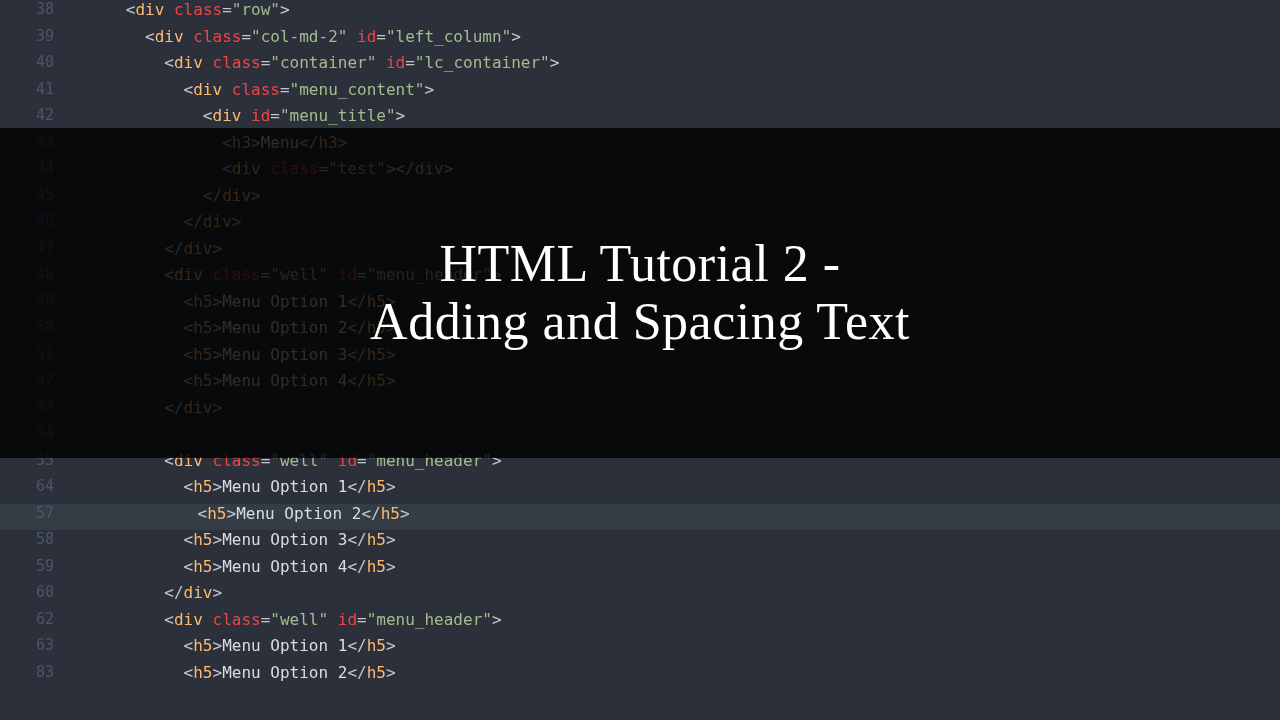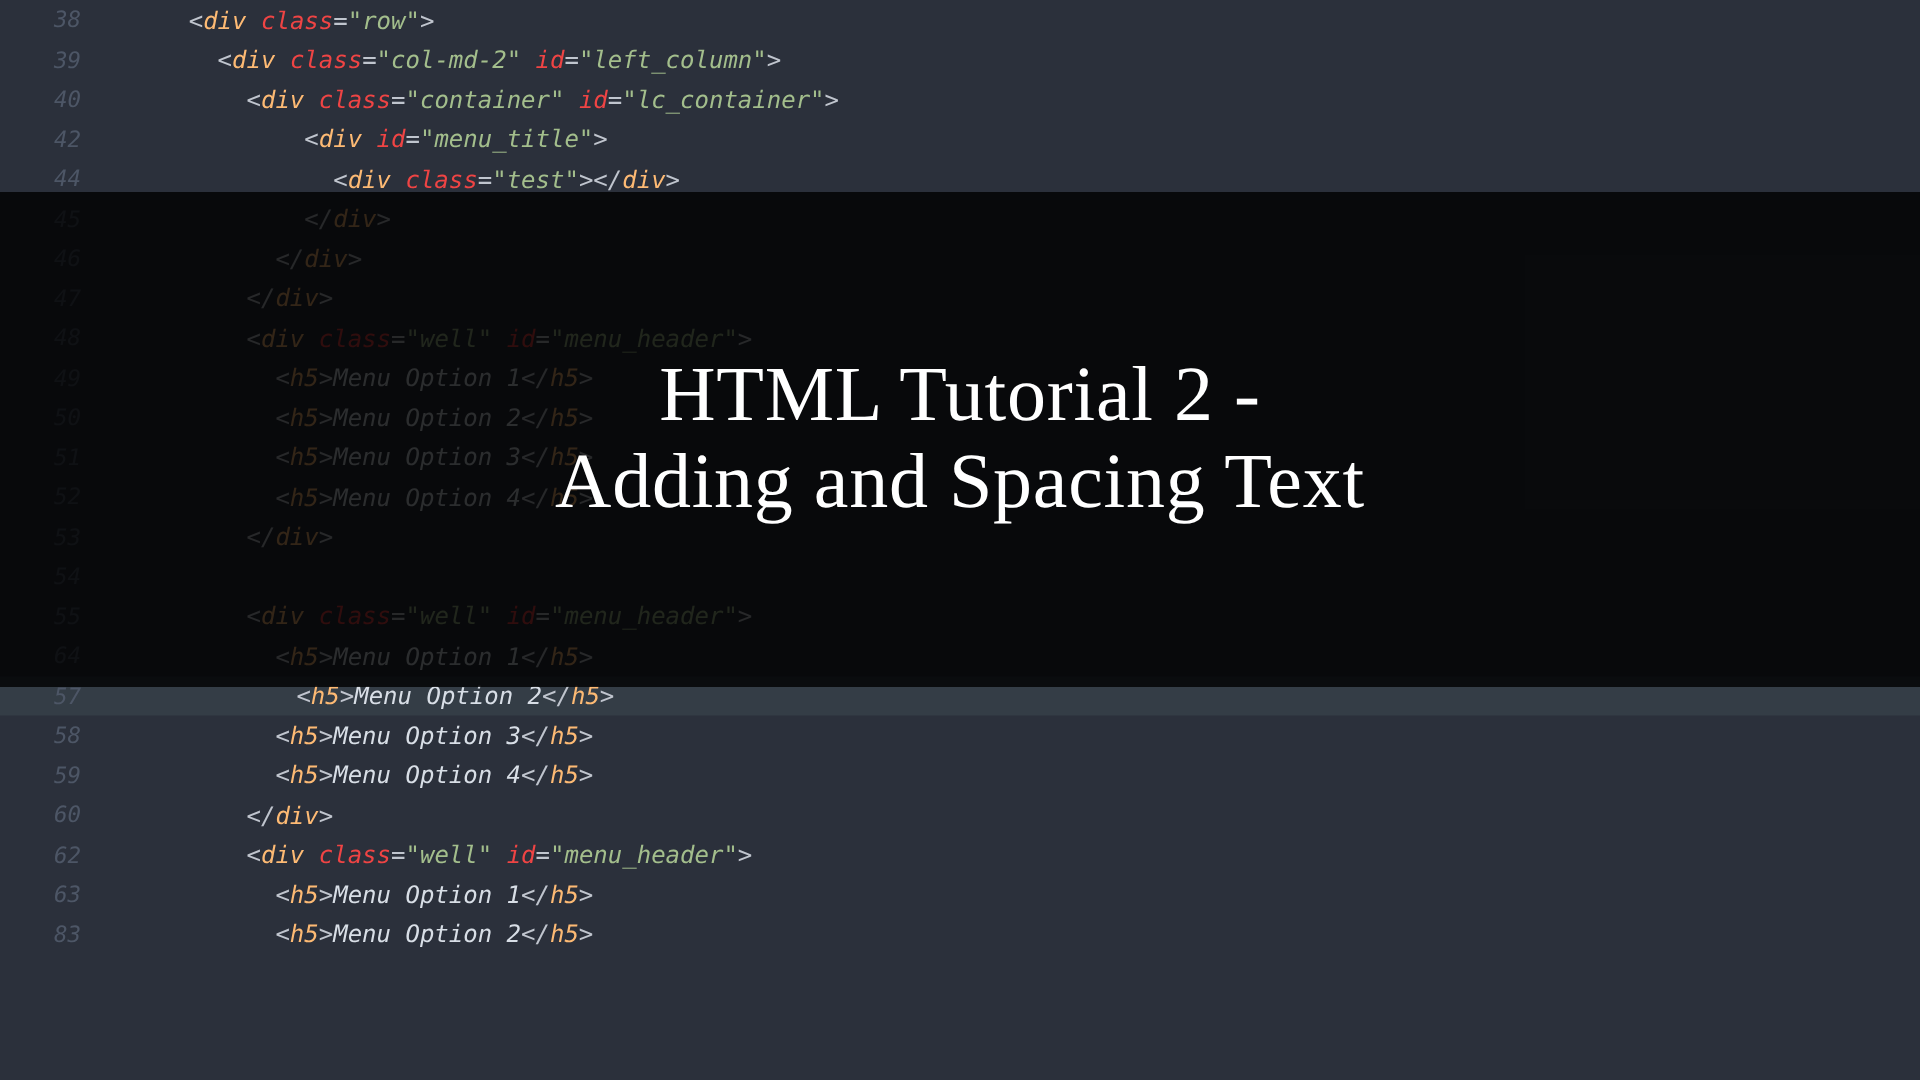--- a/index.html
+++ b/index.html
@@ -1,17 +1,17 @@
 <!DOCTYPE html>
 <html><head>
 <meta charset="utf-8">
 <style>
   html,body{margin:0;padding:0;width:1280px;height:720px;background:#2b303b;overflow:hidden;font-family:Menlo,Consolas,"DejaVu Sans Mono",monospace;}
   .editor{position:absolute;top:0;left:0;width:1280px;height:720px;}
-  .line{display:flex;align-items:center;height:26.5px;font-size:16px;white-space:pre;font-style:italic;}
+  .line{display:flex;height:26.5px;font-size:16px;white-space:pre;}
   .gutter{width:54px;text-align:right;padding-right:14px;color:#4d5666;font-size:15px;user-select:none;}
   .code{color:#c0c5ce;}
   .p{color:#c0c5ce;}      
   .tag{color:#fdba74;}    
   .attr{color:#ef4444;}   
   .str{color:#a3be8c;}    
   .txt{color:#d8dee6;}    
   .hl{background:#343d46;gap:14px;} 
 
   .overlay{
@@ -35,21 +35,23 @@
     letter-spacing:0.5px;
   }
 </style>
 </head>
 <body>
 
 <div class="editor" id="editor">
     <div class="line"><span class="gutter">38</span><span class="code">      <span class="p">&lt;</span><span class="tag">div</span><span class="p"> </span><span class="attr">class</span><span class="p">=</span><span class="str">"row"</span><span class="p">&gt;</span></span></div>
     <div class="line"><span class="gutter">39</span><span class="code">        <span class="p">&lt;</span><span class="tag">div</span><span class="p"> </span><span class="attr">class</span><span class="p">=</span><span class="str">"col-md-2"</span><span class="p"> </span><span class="attr">id</span><span class="p">=</span><span class="str">"left_column"</span><span class="p">&gt;</span></span></div>
     <div class="line"><span class="gutter">40</span><span class="code">          <span class="p">&lt;</span><span class="tag">div</span><span class="p"> </span><span class="attr">class</span><span class="p">=</span><span class="str">"container"</span><span class="p"> </span><span class="attr">id</span><span class="p">=</span><span class="str">"lc_container"</span><span class="p">&gt;</span></span></div>
+    <div class="line"><span class="gutter">41</span><span class="code">            <span class="p">&lt;</span><span class="tag">div</span><span class="p"> </span><span class="attr">class</span><span class="p">=</span><span class="str">"menu_content"</span><span class="p">&gt;</span></span></div>
     <div class="line"><span class="gutter">42</span><span class="code">              <span class="p">&lt;</span><span class="tag">div</span><span class="p"> </span><span class="attr">id</span><span class="p">=</span><span class="str">"menu_title"</span><span class="p">&gt;</span></span></div>
+    <div class="line"><span class="gutter">43</span><span class="code">                <span class="p">&lt;</span><span class="tag">h3</span><span class="p">&gt;</span><span class="txt">Menu</span><span class="p">&lt;/</span><span class="tag">h3</span><span class="p">&gt;</span></span></div>
     <div class="line"><span class="gutter">44</span><span class="code">                <span class="p">&lt;</span><span class="tag">div</span><span class="p"> </span><span class="attr">class</span><span class="p">=</span><span class="str">"test"</span><span class="p">&gt;</span><span class="p">&lt;/</span><span class="tag">div</span><span class="p">&gt;</span></span></div>
     <div class="line"><span class="gutter">45</span><span class="code">              <span class="p">&lt;/</span><span class="tag">div</span><span class="p">&gt;</span></span></div>
     <div class="line"><span class="gutter">46</span><span class="code">            <span class="p">&lt;/</span><span class="tag">div</span><span class="p">&gt;</span></span></div>
     <div class="line"><span class="gutter">47</span><span class="code">          <span class="p">&lt;/</span><span class="tag">div</span><span class="p">&gt;</span></span></div>
     <div class="line"><span class="gutter">48</span><span class="code">          <span class="p">&lt;</span><span class="tag">div</span><span class="p"> </span><span class="attr">class</span><span class="p">=</span><span class="str">"well"</span><span class="p"> </span><span class="attr">id</span><span class="p">=</span><span class="str">"menu_header"</span><span class="p">&gt;</span></span></div>
     <div class="line"><span class="gutter">49</span><span class="code">            <span class="p">&lt;</span><span class="tag">h5</span><span class="p">&gt;</span><span class="txt">Menu Option 1</span><span class="p">&lt;/</span><span class="tag">h5</span><span class="p">&gt;</span></span></div>
     <div class="line"><span class="gutter">50</span><span class="code">            <span class="p">&lt;</span><span class="tag">h5</span><span class="p">&gt;</span><span class="txt">Menu Option 2</span><span class="p">&lt;/</span><span class="tag">h5</span><span class="p">&gt;</span></span></div>
     <div class="line"><span class="gutter">51</span><span class="code">            <span class="p">&lt;</span><span class="tag">h5</span><span class="p">&gt;</span><span class="txt">Menu Option 3</span><span class="p">&lt;/</span><span class="tag">h5</span><span class="p">&gt;</span></span></div>
     <div class="line"><span class="gutter">52</span><span class="code">            <span class="p">&lt;</span><span class="tag">h5</span><span class="p">&gt;</span><span class="txt">Menu Option 4</span><span class="p">&lt;/</span><span class="tag">h5</span><span class="p">&gt;</span></span></div>
     <div class="line"><span class="gutter">53</span><span class="code">          <span class="p">&lt;/</span><span class="tag">div</span><span class="p">&gt;</span></span></div>

